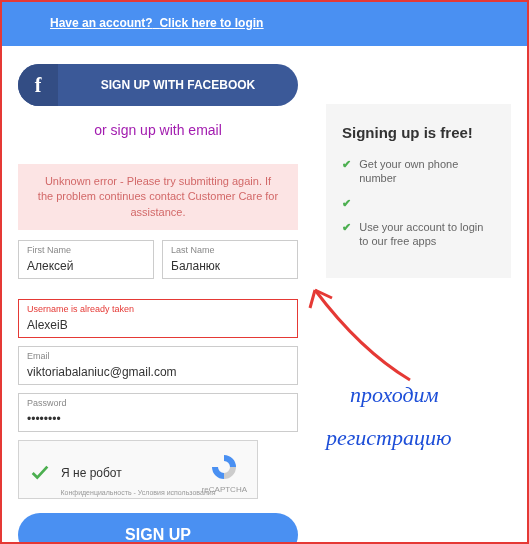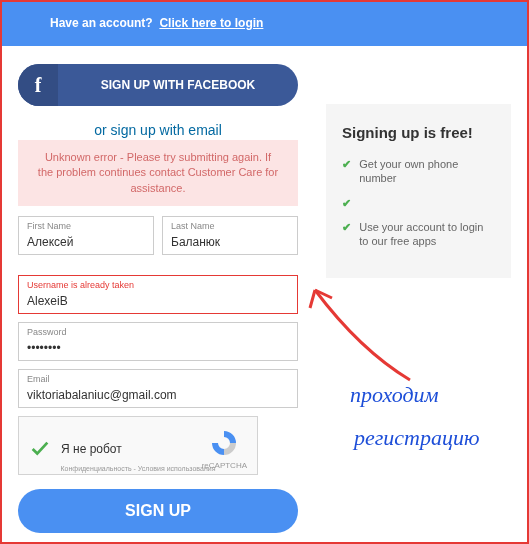--- a/index.html
+++ b/index.html
@@ -1,25 +1,25 @@
 <!DOCTYPE html>
 <html><head>
 <meta charset="utf-8">
 <style>
 * { box-sizing: border-box; margin: 0; padding: 0; }
 body { font-family: Arial, sans-serif; width: 529px; height: 544px; background: #fff; position: relative; overflow: hidden; }
 .outer-border { position: absolute; top: 0; left: 0; right: 0; bottom: 0; border: 2px solid #e53935; pointer-events: none; z-index: 100; }
-.top-banner { background: #4a90f2; color: #fff; padding: 16px 50px; font-size: 12px; font-weight: bold; }
+.top-banner { background: #4a90f2; color: #fff; padding: 16px 50px; font-size: 12px; font-weight: bold; text-decoration: underline; }
 .top-banner a { color: #fff; text-decoration: underline; }
 .content { display: flex; padding: 18px 18px 18px 18px; gap: 28px; }
 .left-col { width: 280px; }
 .fb-btn { background: #3b5998; color: #fff; border: none; border-radius: 24px; width: 100%; height: 42px; display: flex; align-items: center; font-size: 12px; font-weight: bold; cursor: pointer; margin-bottom: 16px; }
 .fb-icon { width: 40px; height: 42px; background: #334d84; border-radius: 24px 0 0 24px; display: flex; align-items: center; justify-content: center; font-family: Georgia, serif; font-size: 20px; font-weight: bold; }
 .fb-text { flex: 1; text-align: center; }
-.or-text { text-align: center; font-size: 14px; color: #0369a1; margin-bottom: 2px; }
+.or-text { text-align: center; font-size: 14px; color: #a21caf; margin-bottom: 26px; }
 .error-box { background: #fce4e4; color: #d26868; font-size: 11px; text-align: center; padding: 10px 18px; margin-bottom: 10px; line-height: 1.4; }
 .name-row { display: flex; gap: 8px; margin-bottom: 20px; }
 .field { border: 1px solid #ccc; padding: 4px 8px; background: #fff; }
 .field.half { flex: 1; }
 .field.full { width: 100%; margin-bottom: 8px; }
 .field.error { border: 1px solid #e53935; }
 .field-label { font-size: 9px; color: #888; margin-bottom: 1px; }
 .field.error .field-label { color: #e53935; }
 .field-value { font-size: 12px; color: #333; border: none; outline: none; width: 100%; background: transparent; font-family: Arial, sans-serif; }
 .recaptcha { border: 1px solid #d3d3d3; width: 240px; padding: 10px 10px 4px 10px; display: flex; align-items: center; background: #f9f9f9; margin: 6px 0 14px 0; position: relative; }
@@ -64,27 +64,27 @@
         <input class="field-value" value="Баланюк" style="">
       </div>
     </div>
 
     <div class="field full error">
       <div class="field-label">Username is already taken</div>
       <input class="field-value" value="AlexeiB" style="">
     </div>
 
     <div class="field full">
-      <div class="field-label">Password</div>
-      <input class="field-value" value="••••••••" style="">
+      <div class="field-label">Email</div>
+      <input class="field-value" value="viktoriabalaniuc@gmail.com" style="">
     </div>
 
     <div class="field full">
-      <div class="field-label">Email</div>
-      <input class="field-value" value="viktoriabalaniuc@gmail.com" style="">
+      <div class="field-label">Password</div>
+      <input class="field-value" value="••••••••" style="">
     </div>
 
     <div class="recaptcha">
       <div class="recaptcha-check">
         <svg width="24" height="24" viewBox="0 0 24 24">
             <path d="M4 12 L9 17 L20 5" stroke="#4caf50" stroke-width="3" fill="none"></path>
           </svg>
       </div>
       <div class="recaptcha-text">Я не робот</div>
       <div class="recaptcha-right">
@@ -118,13 +118,13 @@
     </div>
   </div>
 </div>
 
 <svg class="arrow-svg" style="left:300px; top:280px;" width="120" height="110" viewBox="0 0 120 110">
   <path d="M110 100 Q 60 70 15 10" stroke="#e53935" stroke-width="3" fill="none"></path>
   <path d="M15 10 L10 28 M15 10 L32 18" stroke="#e53935" stroke-width="3" fill="none"></path>
 </svg>
 
 <div class="annotation" style="left:350px; top:382px;">проходим</div>
-<div class="annotation" style="left:354px; top:425px;text-align:right;">регистрацию</div>
+<div class="annotation" style="left:326px; top:425px;text-align:right;">регистрацию</div>
 
 </body></html>

